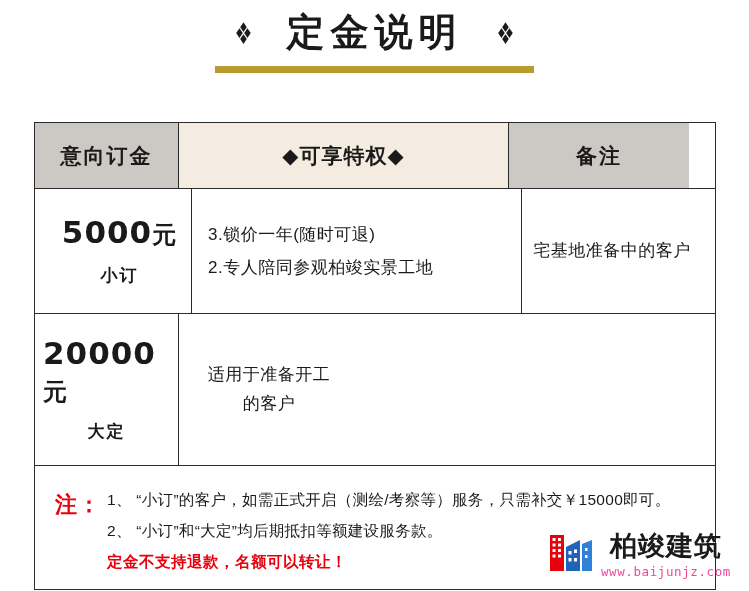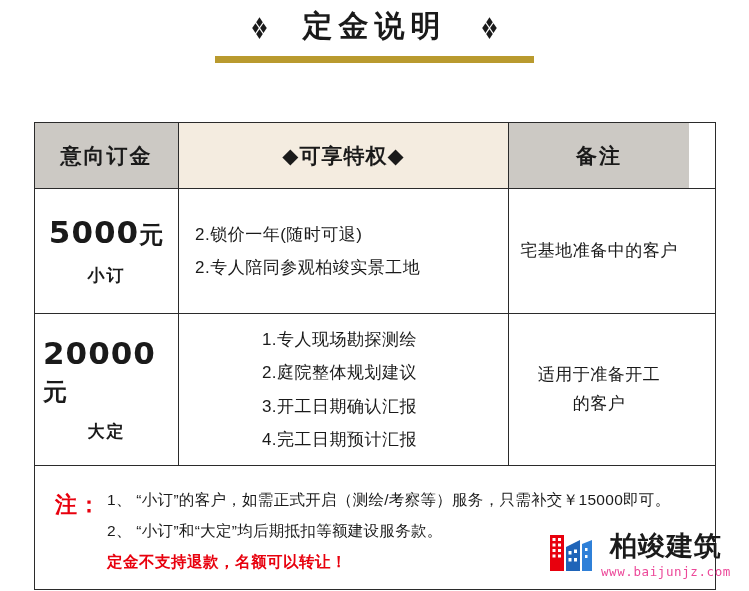--- a/index.html
+++ b/index.html
@@ -29,26 +29,26 @@
     width: 749px;
     text-align: center;
   }
   .title-row {
     display: flex;
     align-items: center;
     justify-content: center;
     gap: 34px;
   }
   .title-text {
-    font-size: 30px;
+    font-size: 38px;
     font-weight: bold;
     letter-spacing: 6px;
     color: #1a1a1a;
     line-height: 1.2;
-    font-family: Liberation Mono, monospace;
+    font-family: Liberation Sans, sans-serif;
   }
   .orn {
     font-size: 20px;
     color: #1a1a1a;
     line-height: 1;
     transform: scaleY(1.5);
   }
   .title-underline {
     margin: 10px auto 0 auto;
     width: 319px;
@@ -103,21 +103,21 @@
     font-weight: bold;
     letter-spacing: 1px;
   }
   .head-c3 {
     background: #ccc9c4;
     font-size: 21px;
     font-weight: bold;
     letter-spacing: 2px;
   }
 
-  .body-row-1 { height: 125px; border-bottom: 1px solid #2b2b2b; }
+  .body-row-1 { height: 125px; border-bottom: 1px solid #2b2b2b; justify-content: center; }
   .body-row-2 { height: 152px; border-bottom: 1px solid #2b2b2b; }
 
   .amount {
     font-size: 31px;
     font-weight: bold;
     line-height: 1.15;
     letter-spacing: 1px;
     font-family: "DejaVu Sans", "Liberation Sans", sans-serif;
   }
   .amount .unit {
@@ -246,40 +246,34 @@
       <div class="cell col2 head-c2">◆可享特权◆</div>
       <div class="cell col3 head-c3">备注</div>
     </div>
 
     <div class="row body-row-1">
       <div class="cell col1">
         <div class="amount"><span>5000</span><span class="unit">元</span></div>
         <div class="amount-sub">小订</div>
       </div>
       <div class="cell col2 privileges">
-        <div class="priv-line">2.锁价一年(随时可退)</div>
+        <div class="priv-line">3.锁价一年(随时可退)</div>
         <div class="priv-line">2.专人陪同参观柏竣实景工地</div>
       </div>
       <div class="cell col3">
         <div class="note-cell">
           <span class="nl">宅基地准备中的客户</span>
         </div>
       </div>
     </div>
 
     <div class="row body-row-2">
       <div class="cell col1">
         <div class="amount"><span>20000</span><span class="unit">元</span></div>
         <div class="amount-sub">大定</div>
-      </div>
-      <div class="cell col2 privileges centered">
-        <div class="priv-line">1.专人现场勘探测绘</div>
-        <div class="priv-line">2.庭院整体规划建议</div>
-        <div class="priv-line">3.开工日期确认汇报</div>
-        <div class="priv-line">4.完工日期预计汇报</div>
       </div>
       <div class="cell col3">
         <div class="note-cell">
           <span class="nl">适用于准备开工</span>
           <span class="nl">的客户</span>
         </div>
       </div>
     </div>
 
     <div class="footnote-row">

